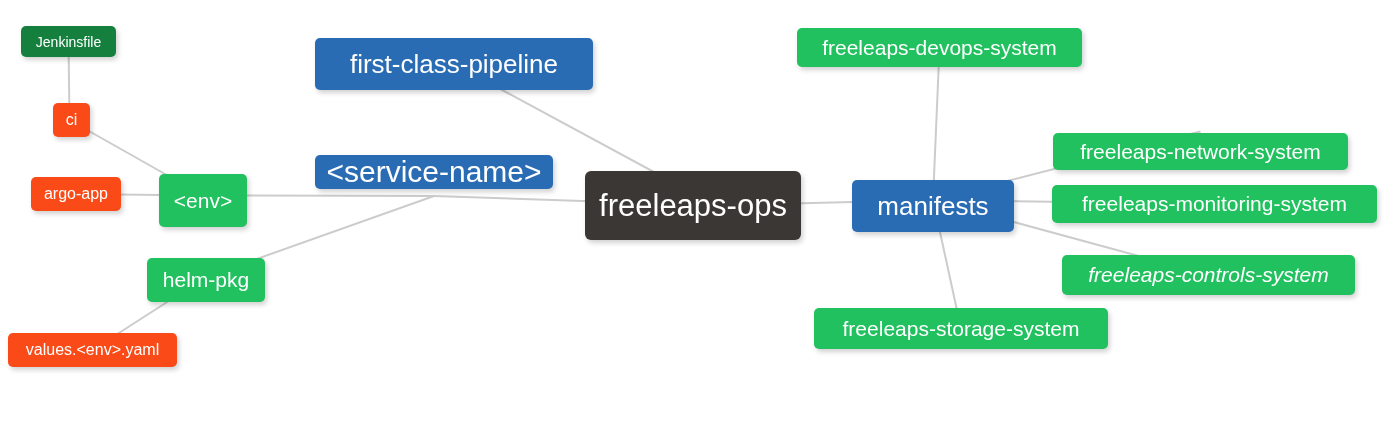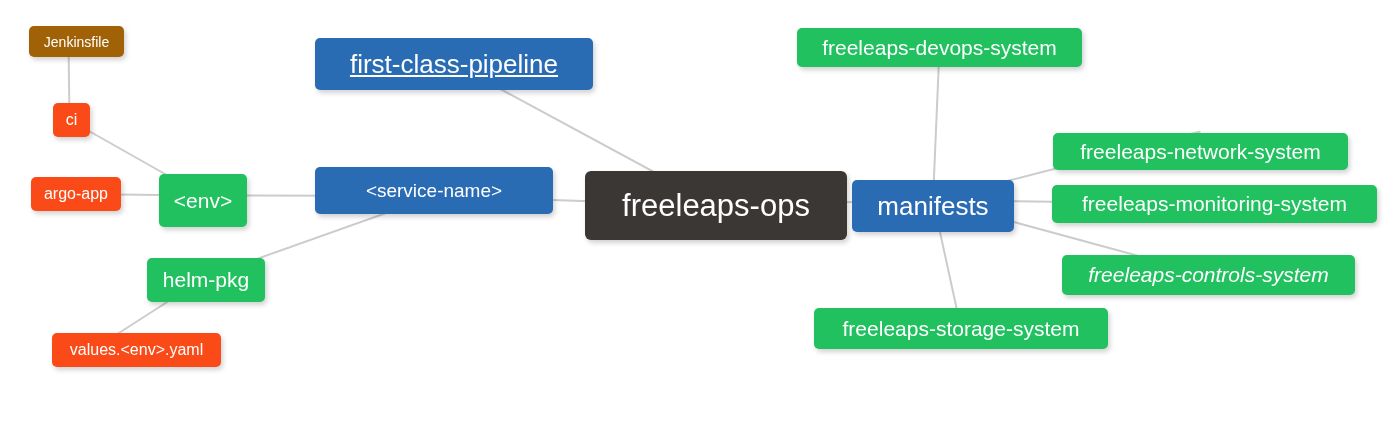--- a/index.html
+++ b/index.html
@@ -17,32 +17,32 @@
     display:flex;align-items:center;justify-content:center;
     color:#ffffff;white-space:nowrap;
     border-radius:5px;
     box-shadow:2px 3px 5px rgba(0,0,0,.18);
     cursor:pointer;
     box-sizing:border-box;
   }
   .c-blue{background:#2a6cb4;}
   .c-green{background:#21c15f;}
   .c-red{background:#fa4a17;}
-  .c-orange{background:#a16207;margin-left:8px;}
+  .c-orange{background:#15803d;}
   .c-dark{background:#3b3734;}
 
   .n-jenkinsfile{left:21px;top:26px;width:95px;height:31px;font-size:14px;}
   .n-ci{left:53px;top:103px;width:37px;height:34px;font-size:16px;}
   .n-argo-app{left:31px;top:177px;width:90px;height:34px;font-size:16px;}
   .n-env{left:159px;top:174px;width:88px;height:53px;font-size:21px;}
   .n-helm-pkg{left:147px;top:258px;width:118px;height:44px;font-size:21px;}
-  .n-values{left:8px;top:333px;width:169px;height:34px;font-size:16px;margin-left:44px;}
-  .n-pipeline{left:315px;top:38px;width:278px;height:52px;font-size:26px;text-decoration:underline;}
-  .n-service{left:315px;top:167px;width:238px;height:47px;font-size:19px;}
-  .n-ops{left:585px;top:171px;width:262px;height:69px;font-size:31px;border-radius:6px;}
+  .n-values{left:8px;top:333px;width:169px;height:34px;font-size:16px;}
+  .n-pipeline{left:315px;top:38px;width:278px;height:52px;font-size:26px;}
+  .n-service{left:315px;top:155px;width:238px;height:34px;font-size:30px;}
+  .n-ops{left:585px;top:171px;width:216px;height:69px;font-size:31px;border-radius:6px;}
   .n-manifests{left:852px;top:180px;width:162px;height:52px;font-size:26px;}
   .n-devops{left:797px;top:28px;width:285px;height:39px;font-size:21px;}
   .n-network{left:1053px;top:113px;width:295px;height:37px;font-size:21px;margin-top:20px;}
   .n-monitoring{left:1052px;top:185px;width:325px;height:38px;font-size:21px;}
   .n-controls{left:1062px;top:255px;width:293px;height:40px;font-size:21px;font-style:italic;}
   .n-storage{left:814px;top:308px;width:294px;height:41px;font-size:21px;}
 </style>
 </head>
 <body>
 

